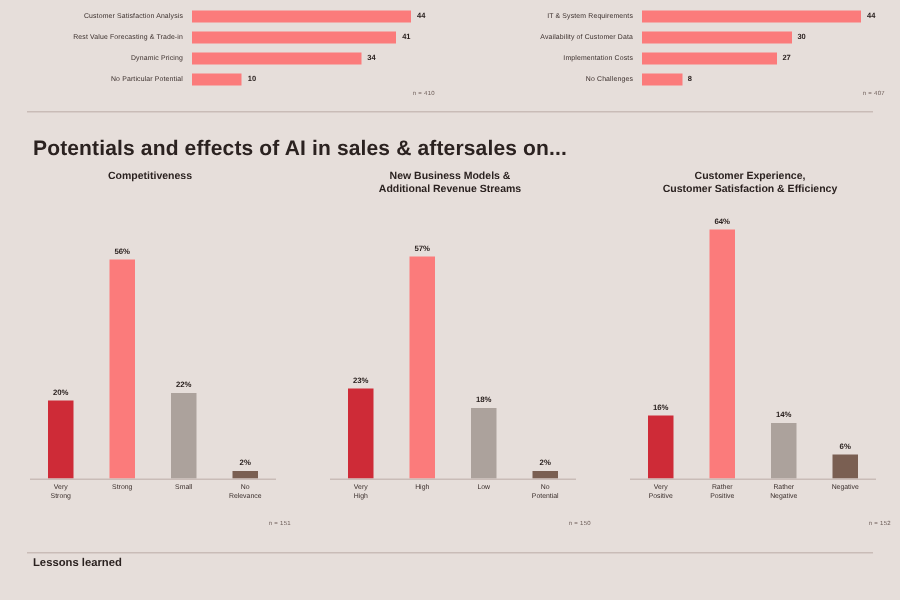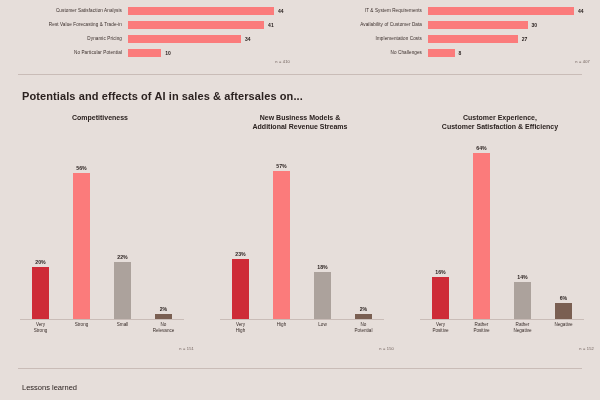--- a/index.html
+++ b/index.html
@@ -66,21 +66,21 @@
     height: 1px;
     background: #C9BCB7;
   }
   #divider-top { top: 74px; }
   #divider-bottom { top: 368px; }
 
   
   .section-title {
     position: absolute;
     top: 90px; left: 22px;
-    font-size: 11px;
+    font-size: 14px;
     font-weight: bold;
     color: #2B2220;
     letter-spacing: .1px;
   }
 
   
   .charts-row {
     position: absolute;
     top: 112px; left: 0;
     width: 600px; height: 250px;
@@ -158,23 +158,23 @@
     right: 6px;
     top: 234px;
     font-size: 4px;
     color: #6B5B56;
     letter-spacing: .2px;
   }
 
   
   .footer-title {
     position: absolute;
-    top: 383px; left: 22px;
+    top: 370px; left: 22px;
     font-size: 7.5px;
-    font-weight: normal;
+    font-weight: bold;
     color: #2B2220;
   }
 </style>
 </head>
 <body>
 
 <div class="top-section">
 
   <div class="hbar-panel">
     <div class="hbar-row">

